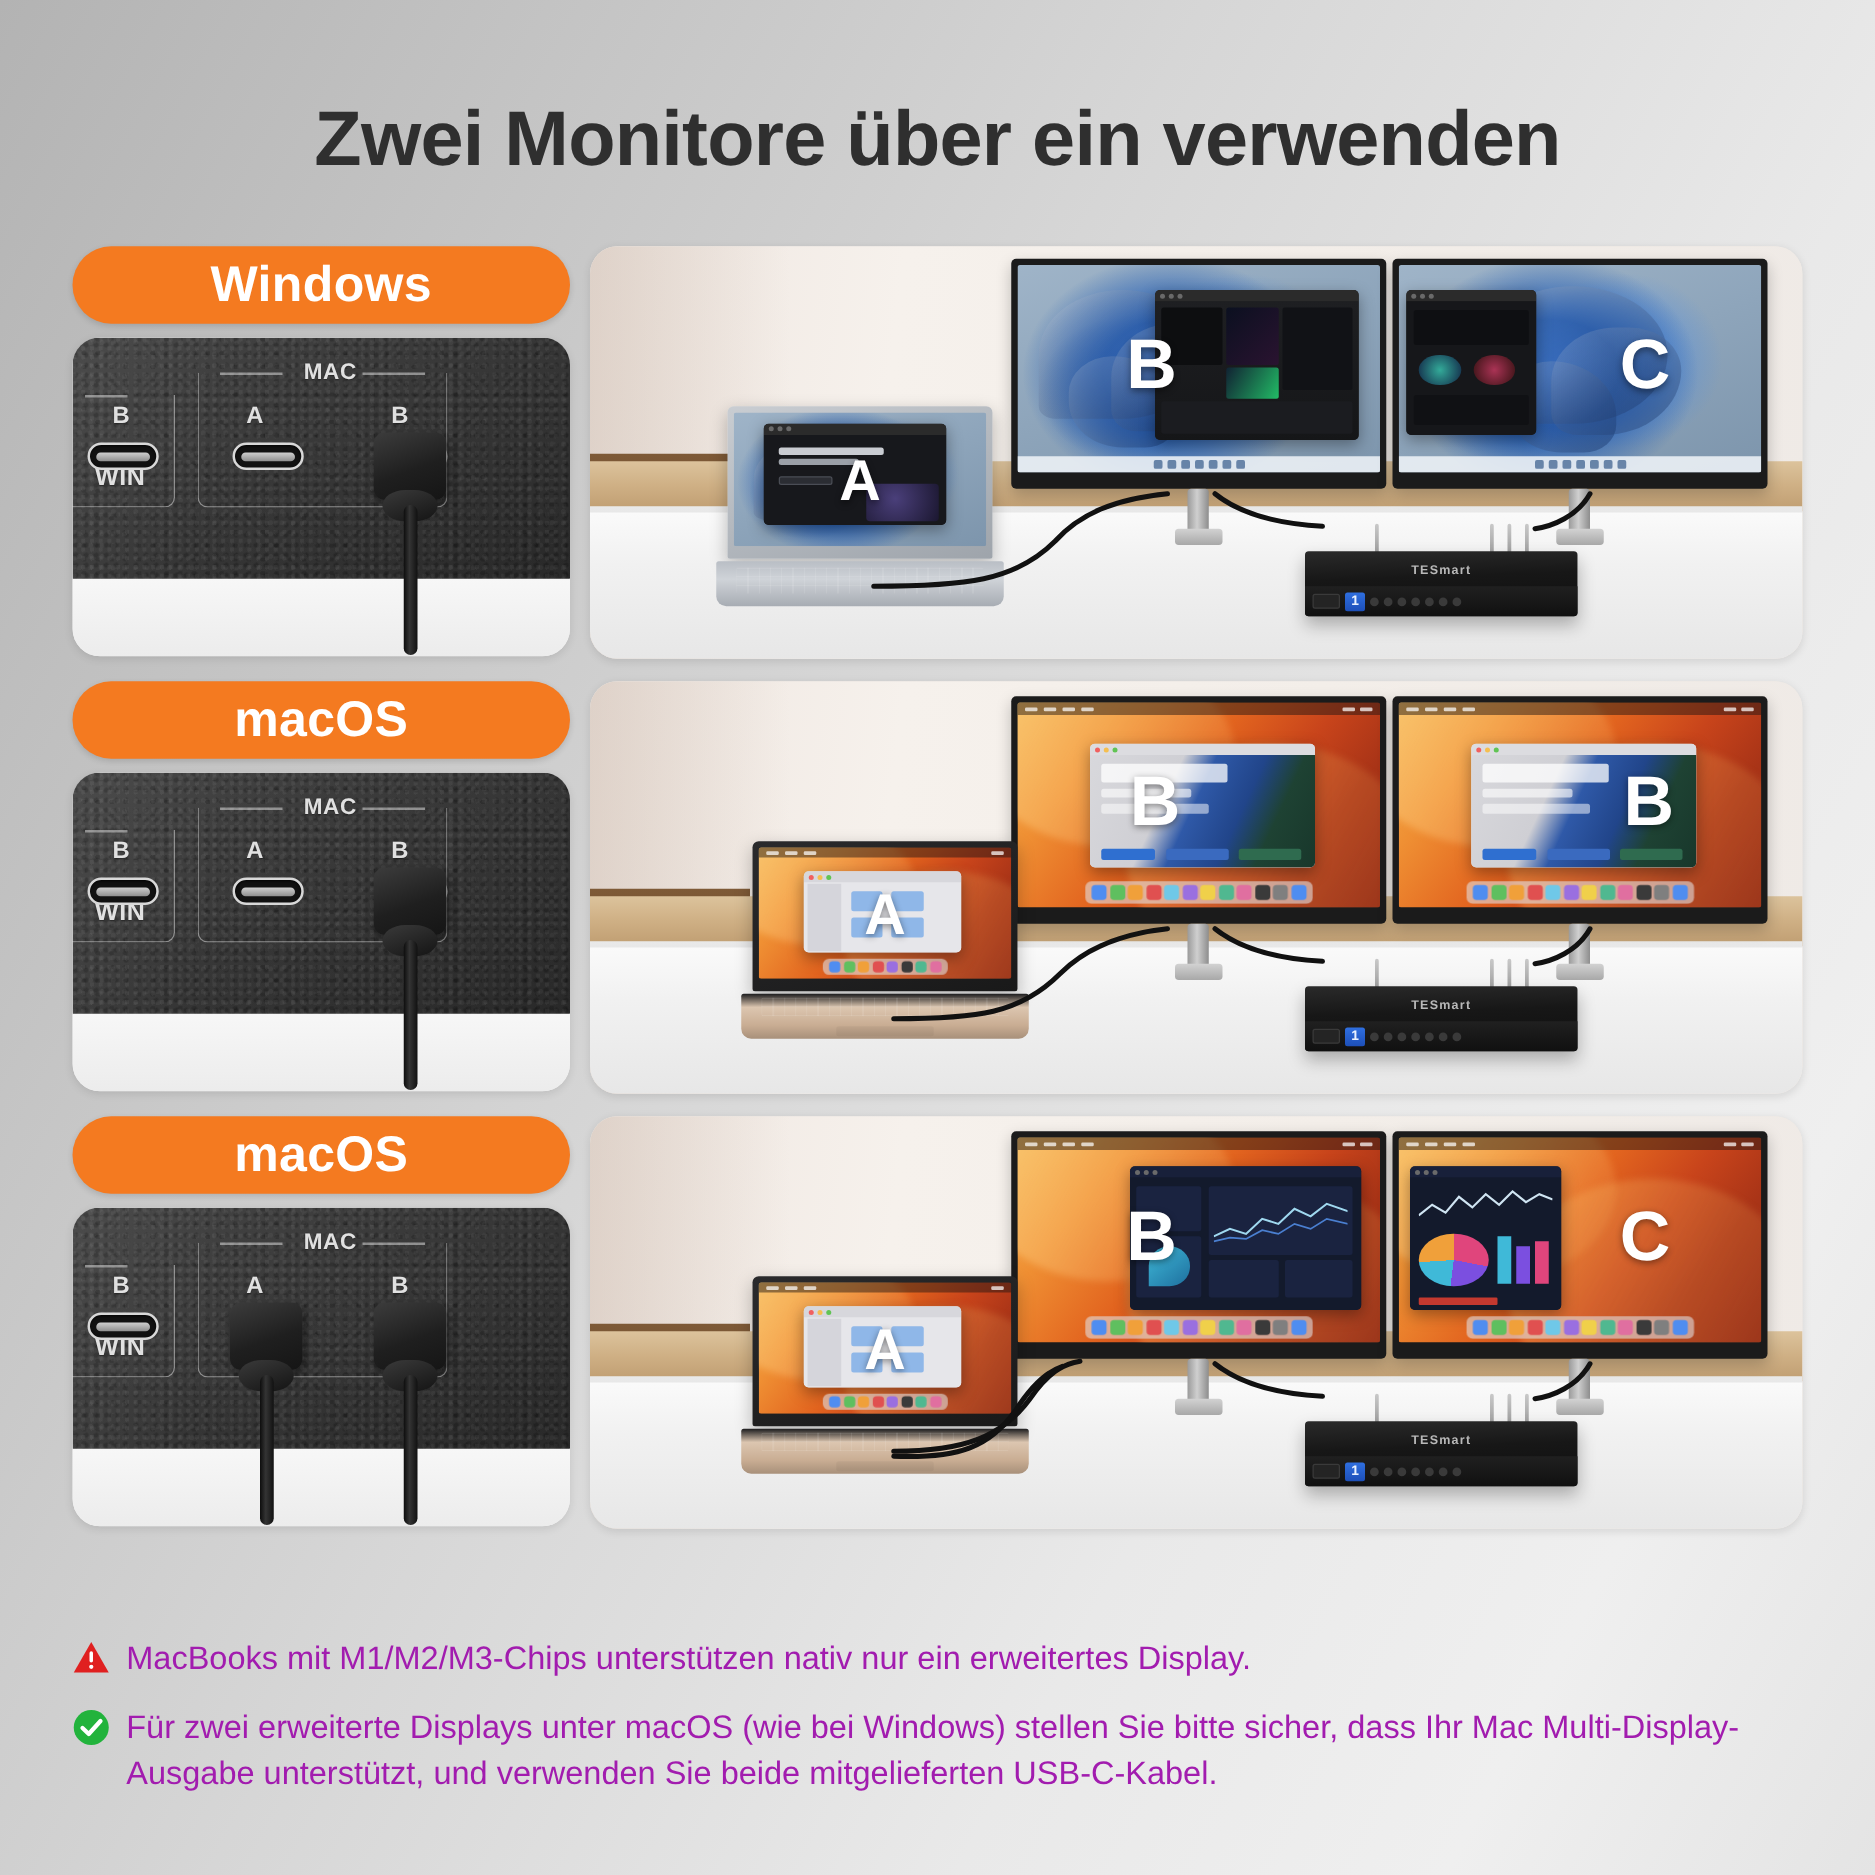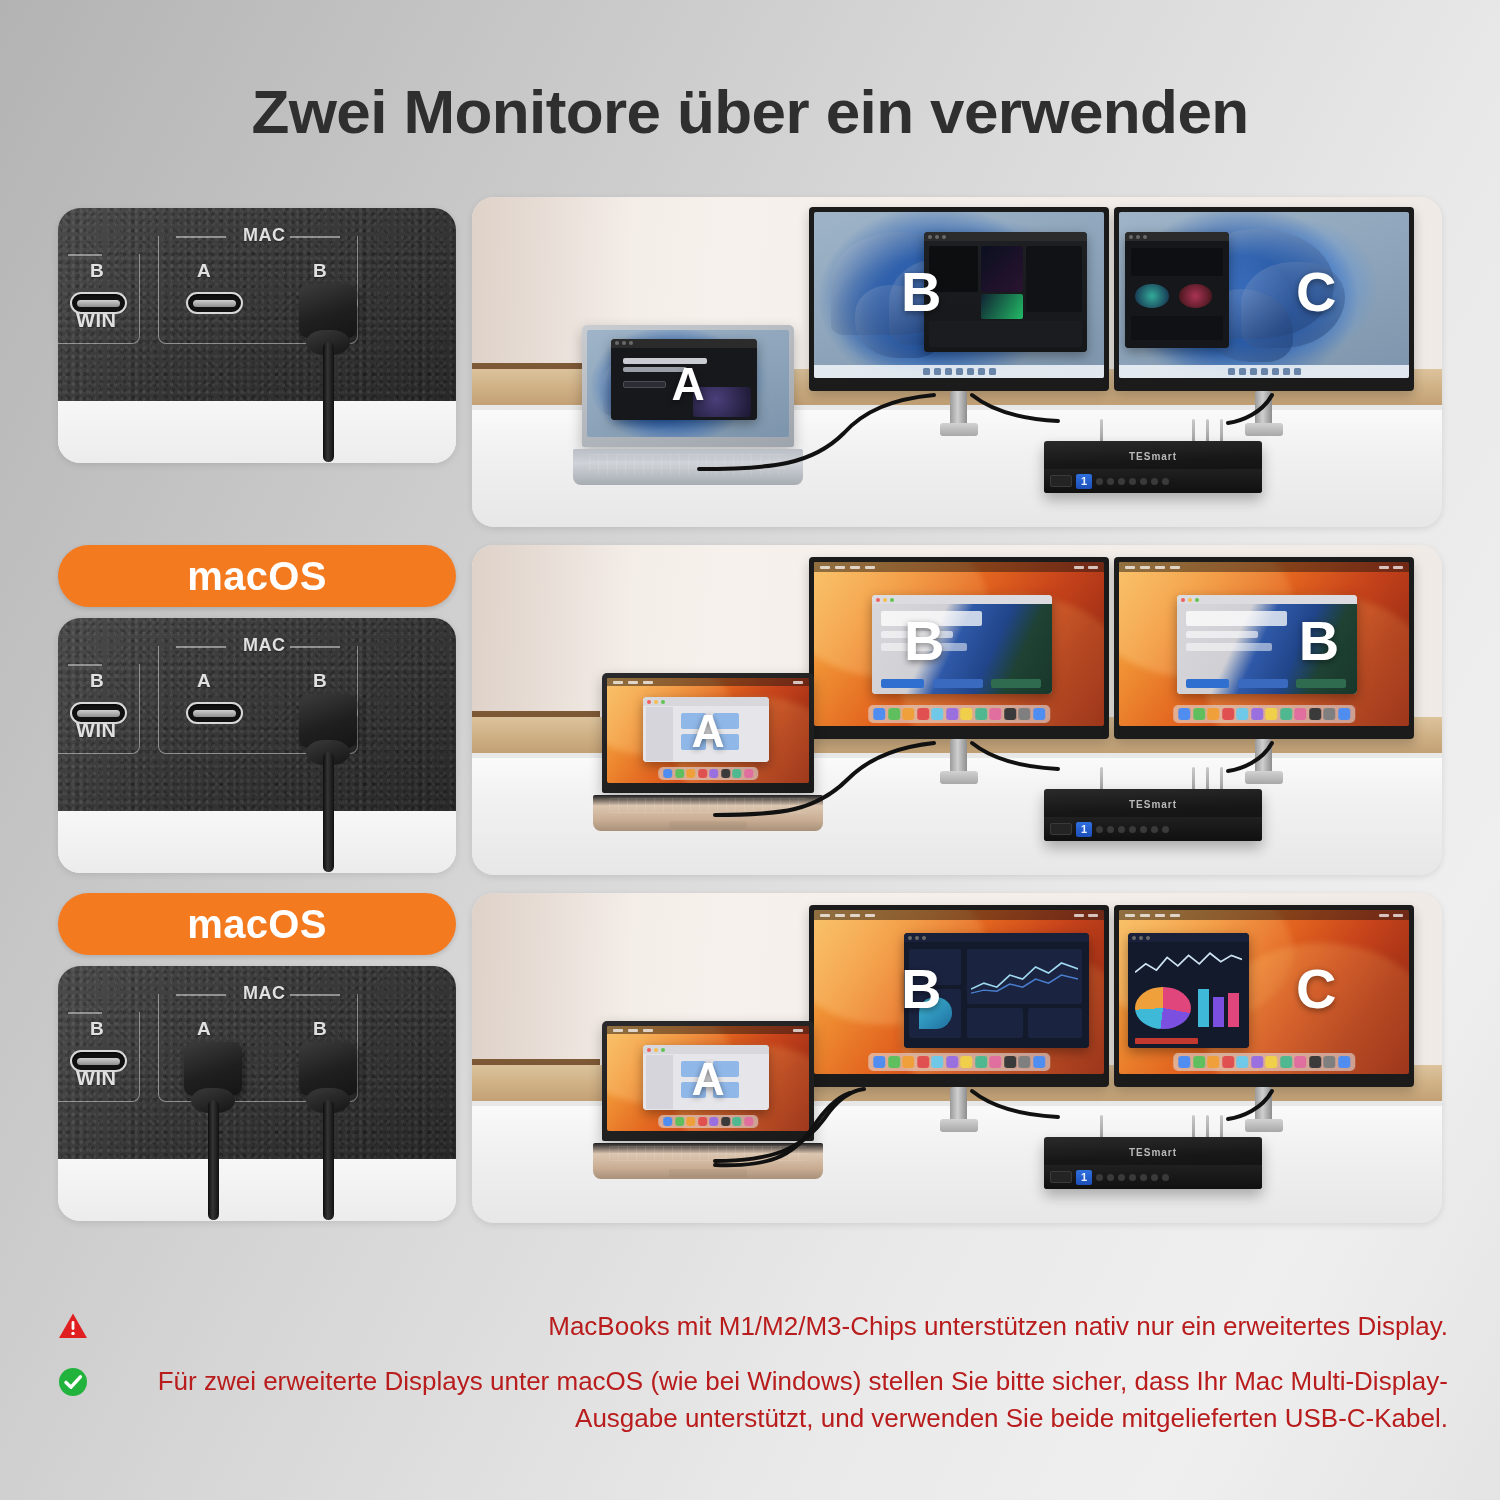--- a/index.html
+++ b/index.html
@@ -384,22 +384,21 @@
 
   
   .cable { position:absolute; z-index:12; }
 
   
   .notes {
     position: absolute;
     left: 58px;
     top: 1308px;
     width: 1390px;
-    color: #b91c1c;
-    text-align: right;
+    color: #a21caf;
   }
   .note {
     display: flex;
     align-items: flex-start;
     gap: 13px;
     font-size: 26px;
     line-height: 1.42;
     margin-bottom: 18px;
   }
   .note .txt { flex: 1; }
@@ -411,20 +410,21 @@
 
 <div class="title">
   <span class="line">Zwei Monitore über ein verwenden</span>
 </div>
 
 <div class="rows">
 
   <div class="row">
 
     <div class="left-col">
+      <div class="badge">Windows</div>
 
       <div class="panel-card">
         <div class="faceplate"></div>
         <div class="plate-base"></div>
 
         <div class="tick tick-win"></div>
         <div class="grp grp-win"></div>
         <div class="tick mac-rail-l"></div>
         <div class="tick mac-rail-r"></div>
         <div class="grp grp-mac"></div>

